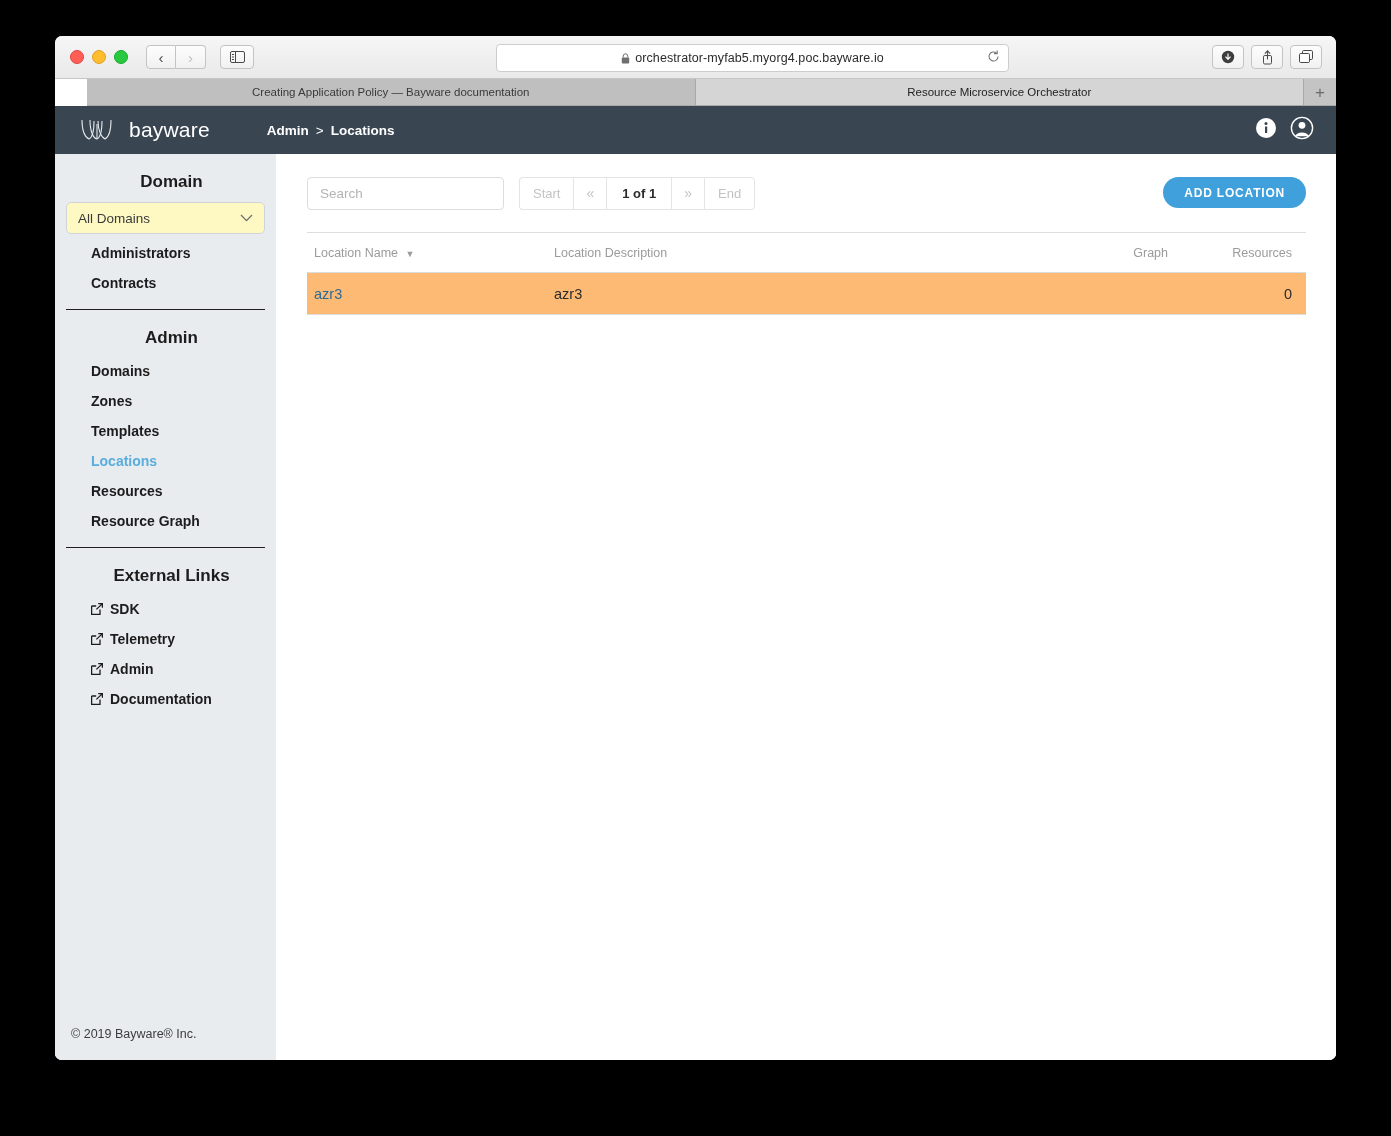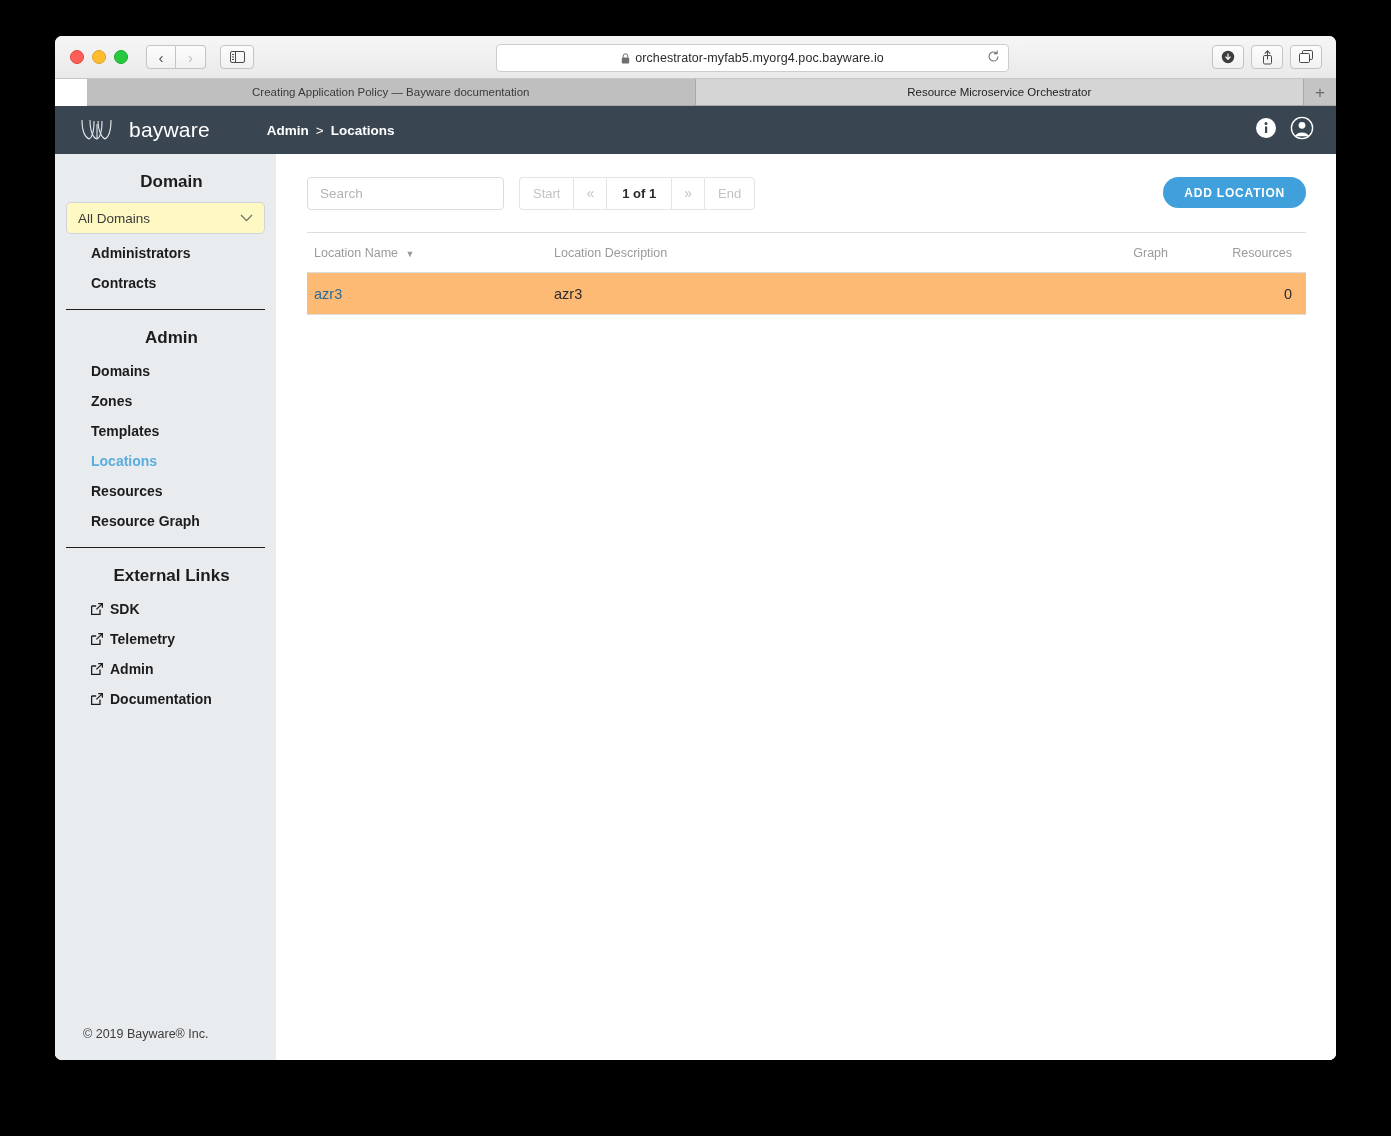--- a/index.html
+++ b/index.html
@@ -245,21 +245,21 @@
   .nav-item.active { color: #5badde; }
   .nav-divider {
     height: 1px;
     background: #1f1f1f;
     margin: 11px 11px 0 11px;
   }
   .ext-icon { display: inline-flex; }
   .footer-copy {
     position: absolute;
     bottom: 21px;
-    left: 28px;
+    left: 16px;
     font-size: 12.5px;
     color: #3c3c3c;
   }
 
   
   .main {
     flex: 1;
     background: #ffffff;
     position: relative;
   }

